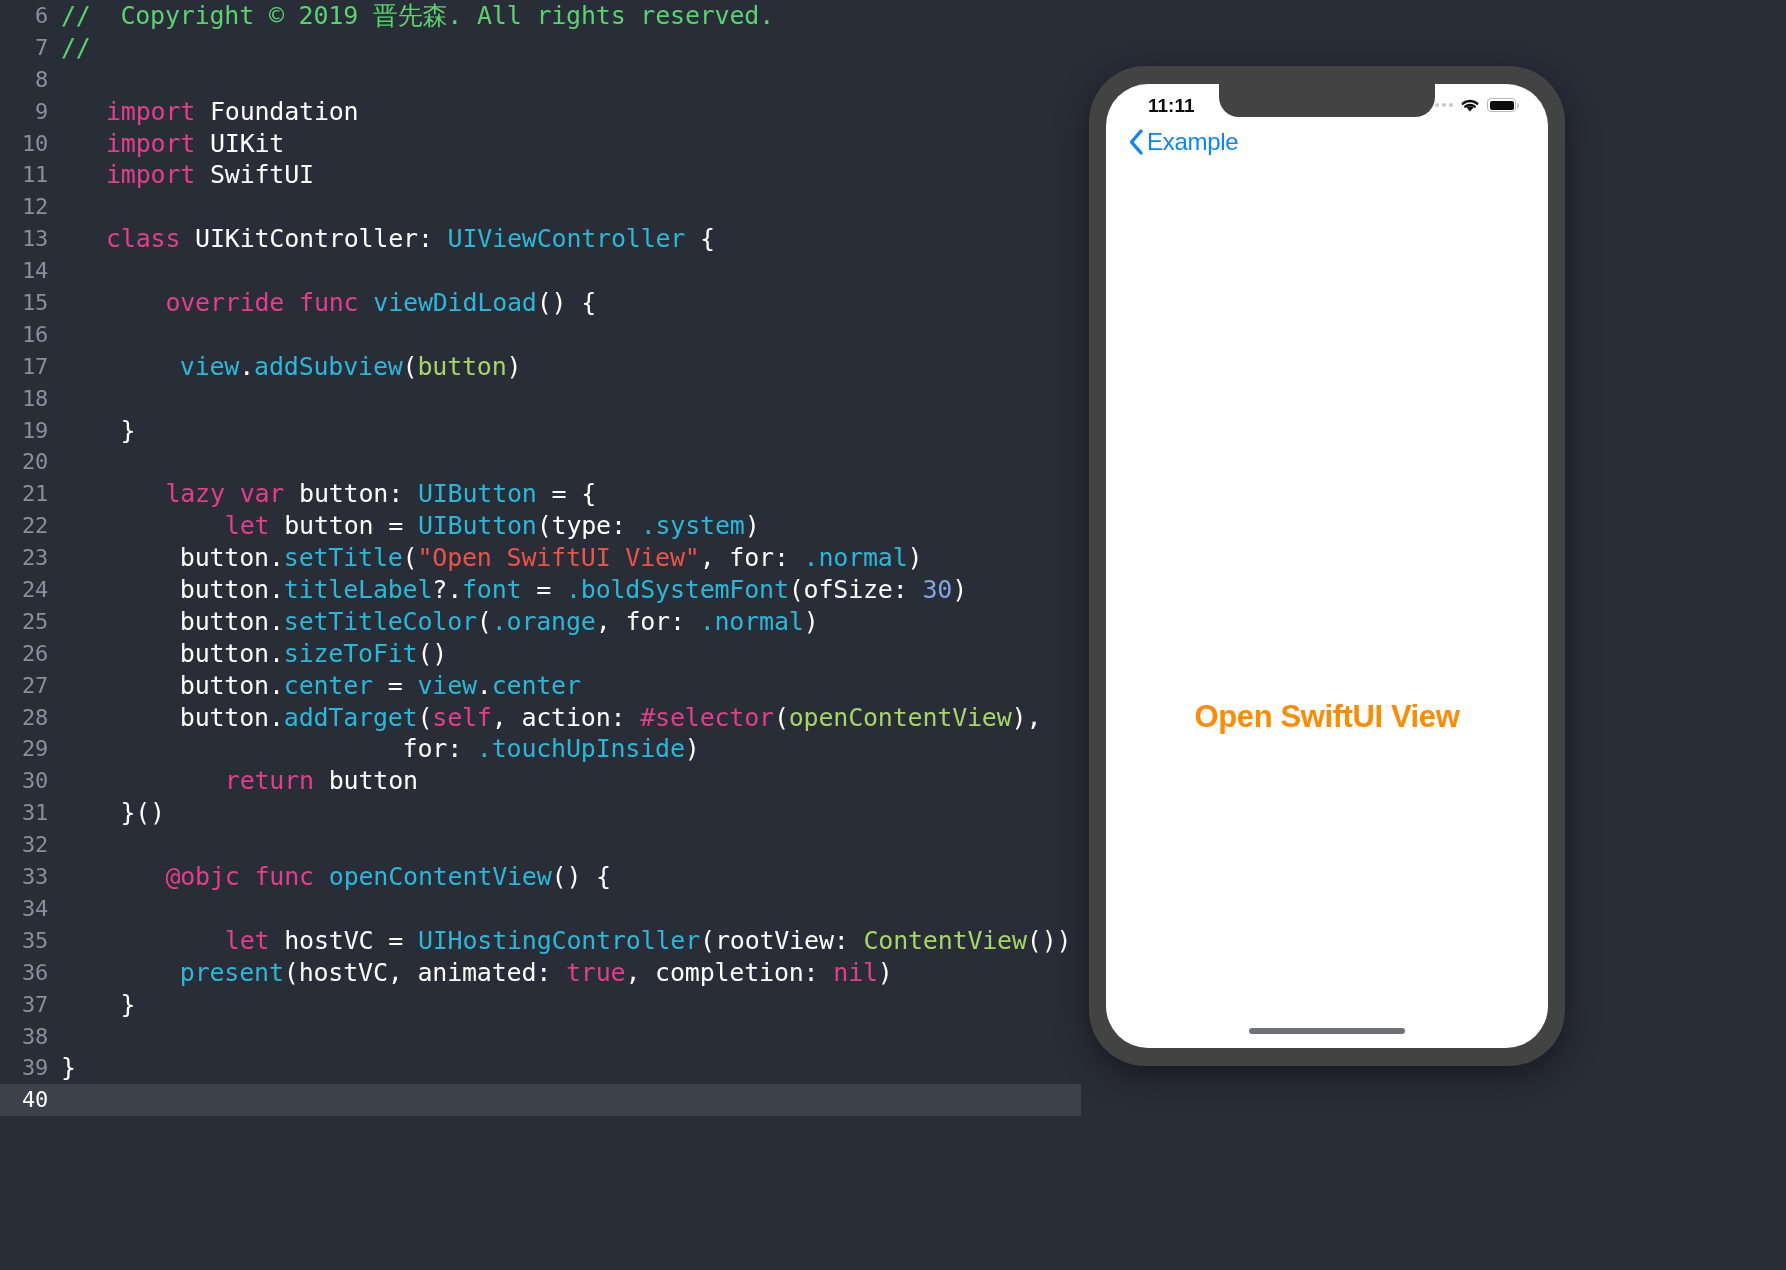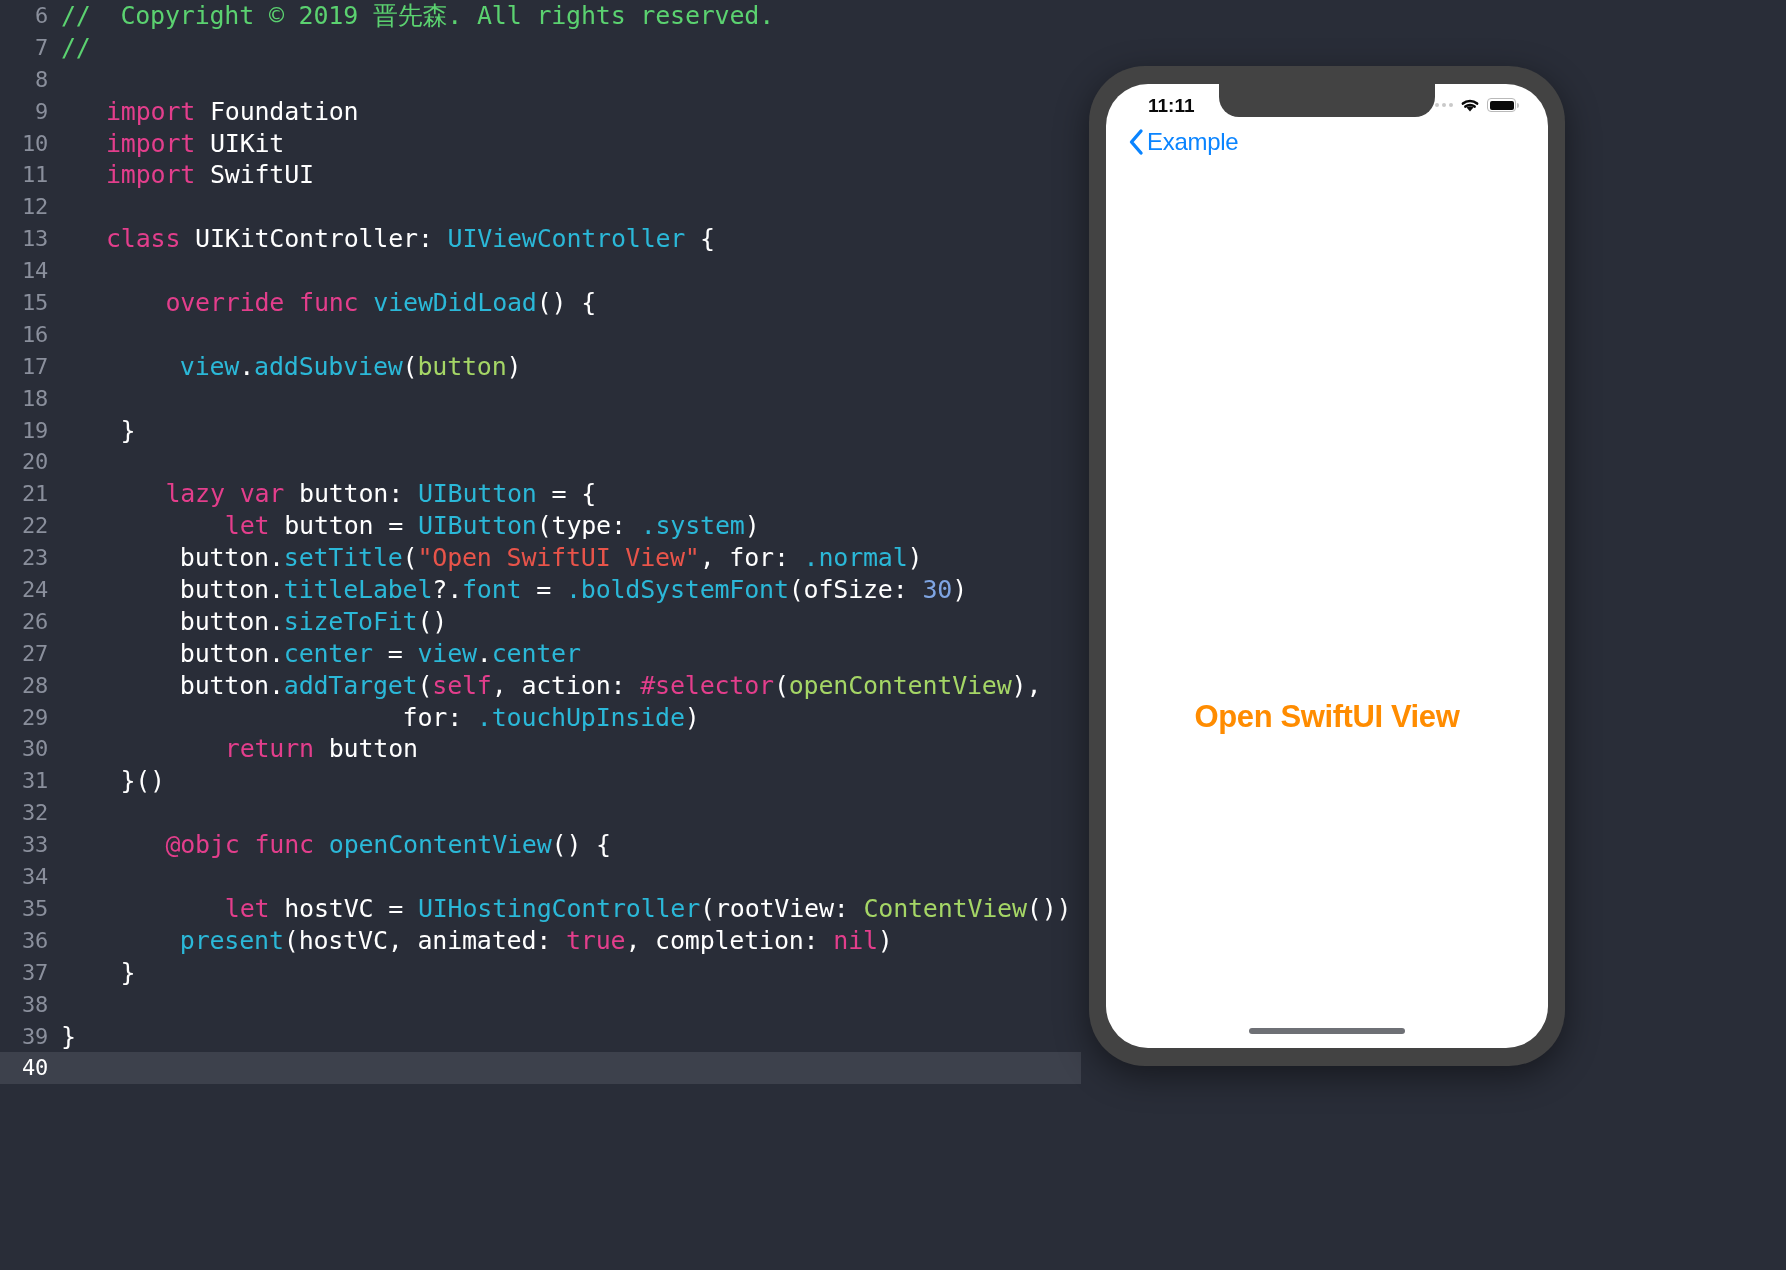--- a/index.html
+++ b/index.html
@@ -155,20 +155,21 @@
         <div class="line"><span class="gutter">15</span><span class="ctext"><span class="t-plain">    </span><span class="t-key">override func</span><span class="t-plain"> </span><span class="t-fn">viewDidLoad</span><span class="t-plain">() {</span></span></div>
         <div class="line"><span class="gutter">16</span><span class="ctext"></span></div>
         <div class="line"><span class="gutter">17</span><span class="ctext"><span class="t-plain">        </span><span class="t-type">view</span><span class="t-plain">.</span><span class="t-fn">addSubview</span><span class="t-plain">(</span><span class="t-id">button</span><span class="t-plain">)</span></span></div>
         <div class="line"><span class="gutter">18</span><span class="ctext"></span></div>
         <div class="line"><span class="gutter">19</span><span class="ctext"><span class="t-plain">    }</span></span></div>
         <div class="line"><span class="gutter">20</span><span class="ctext"></span></div>
         <div class="line"><span class="gutter">21</span><span class="ctext"><span class="t-plain">    </span><span class="t-key">lazy var</span><span class="t-plain"> button: </span><span class="t-type">UIButton</span><span class="t-plain"> = {</span></span></div>
         <div class="line"><span class="gutter">22</span><span class="ctext"><span class="t-plain">        </span><span class="t-key">let</span><span class="t-plain"> button = </span><span class="t-type">UIButton</span><span class="t-plain">(type: </span><span class="t-type">.system</span><span class="t-plain">)</span></span></div>
         <div class="line"><span class="gutter">23</span><span class="ctext"><span class="t-plain">        </span><span class="t-plain">button.</span><span class="t-fn">setTitle</span><span class="t-plain">(</span><span class="t-str">"Open SwiftUI View"</span><span class="t-plain">, for: </span><span class="t-type">.normal</span><span class="t-plain">)</span></span></div>
         <div class="line"><span class="gutter">24</span><span class="ctext"><span class="t-plain">        </span><span class="t-plain">button.</span><span class="t-fn">titleLabel</span><span class="t-plain">?.</span><span class="t-fn">font</span><span class="t-plain"> = </span><span class="t-type">.boldSystemFont</span><span class="t-plain">(ofSize: </span><span class="t-num">30</span><span class="t-plain">)</span></span></div>
+        <div class="line"><span class="gutter">25</span><span class="ctext"><span class="t-plain">        </span><span class="t-plain">button.</span><span class="t-fn">setTitleColor</span><span class="t-plain">(</span><span class="t-type">.orange</span><span class="t-plain">, for: </span><span class="t-type">.normal</span><span class="t-plain">)</span></span></div>
         <div class="line"><span class="gutter">26</span><span class="ctext"><span class="t-plain">        </span><span class="t-plain">button.</span><span class="t-fn">sizeToFit</span><span class="t-plain">()</span></span></div>
         <div class="line"><span class="gutter">27</span><span class="ctext"><span class="t-plain">        </span><span class="t-plain">button.</span><span class="t-fn">center</span><span class="t-plain"> = </span><span class="t-type">view</span><span class="t-plain">.</span><span class="t-fn">center</span><span class="t-plain"></span></span></div>
         <div class="line"><span class="gutter">28</span><span class="ctext"><span class="t-plain">        </span><span class="t-plain">button.</span><span class="t-fn">addTarget</span><span class="t-plain">(</span><span class="t-pink">self</span><span class="t-plain">, action: </span><span class="t-pink">#selector</span><span class="t-plain">(</span><span class="t-id">openContentView</span><span class="t-plain">),</span></span></div>
         <div class="line"><span class="gutter">29</span><span class="ctext"><span class="t-plain">                       for: </span><span class="t-type">.touchUpInside</span><span class="t-plain">)</span></span></div>
         <div class="line"><span class="gutter">30</span><span class="ctext"><span class="t-plain">        </span><span class="t-key">return</span><span class="t-plain"> button</span></span></div>
         <div class="line"><span class="gutter">31</span><span class="ctext"><span class="t-plain">    }()</span></span></div>
         <div class="line"><span class="gutter">32</span><span class="ctext"></span></div>
         <div class="line"><span class="gutter">33</span><span class="ctext"><span class="t-plain">    </span><span class="t-key">@objc func</span><span class="t-plain"> </span><span class="t-fn">openContentView</span><span class="t-plain">() {</span></span></div>
         <div class="line"><span class="gutter">34</span><span class="ctext"></span></div>
         <div class="line"><span class="gutter">35</span><span class="ctext"><span class="t-plain">        </span><span class="t-key">let</span><span class="t-plain"> hostVC = </span><span class="t-type">UIHostingController</span><span class="t-plain">(rootView: </span><span class="t-id">ContentView</span><span class="t-plain">())</span></span></div>

